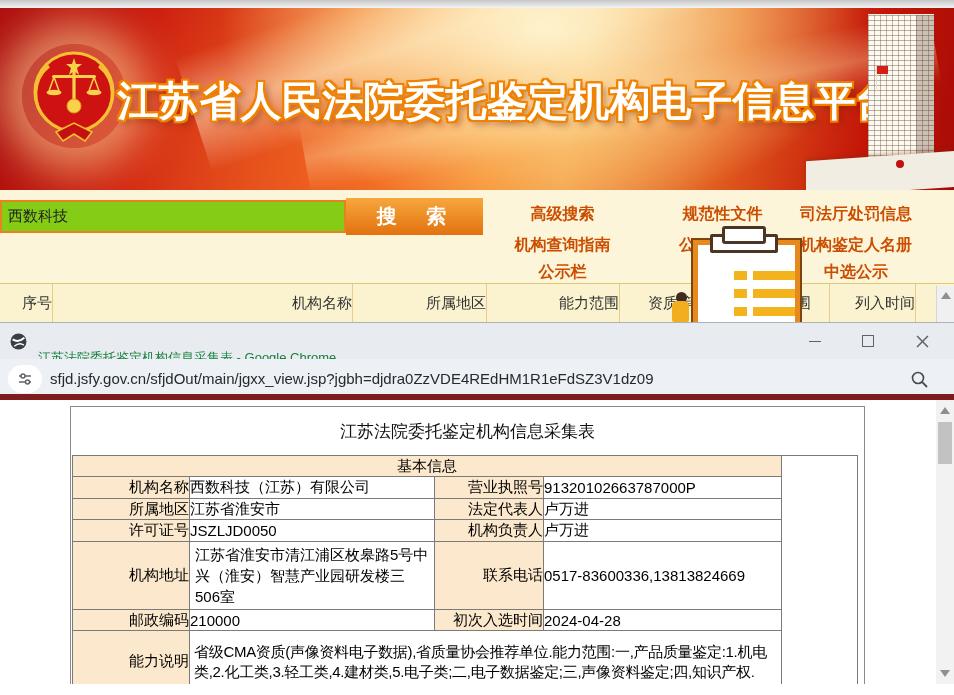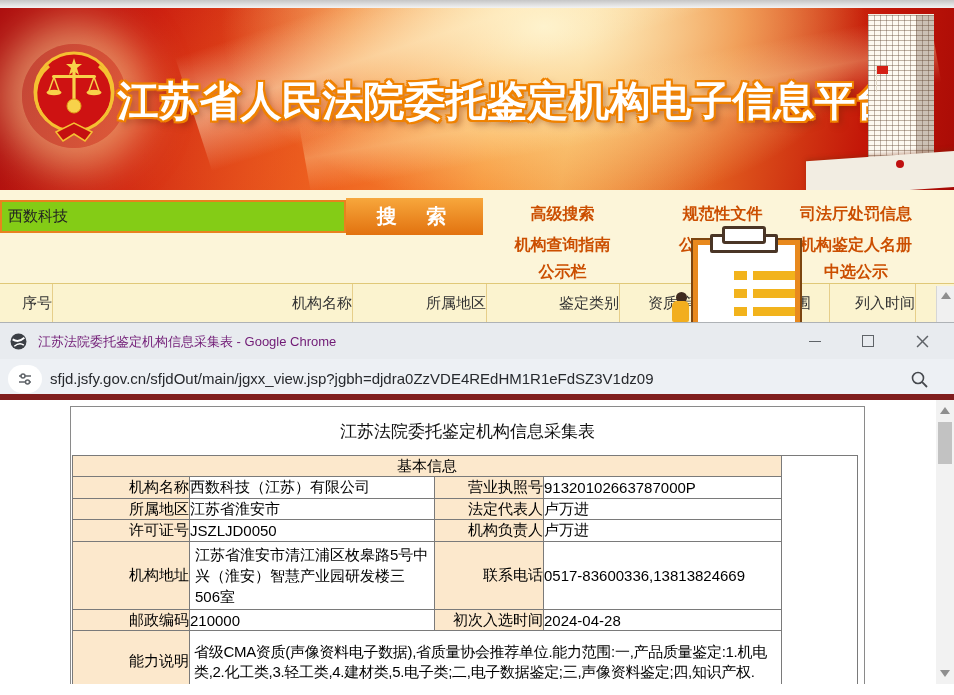--- a/index.html
+++ b/index.html
@@ -80,21 +80,21 @@
   .cb-row{height:9px;position:absolute;left:36px;}
   .cb-sq{position:absolute;left:0;top:0;width:13px;height:9px;background:#f2b31c;}
   .cb-bar{position:absolute;left:19px;top:0;width:42px;height:9px;background:#f2b31c;}
   .mascot-head{left:6px;top:66px;width:11px;height:11px;border-radius:50%;background:#3f2a20;z-index:6;}
   .mascot-body{left:2px;top:75px;width:17px;height:21px;border-radius:5px 5px 2px 2px;background:#f2ae1f;z-index:6;}
 
   
   .popup{left:0;top:322px;width:954px;height:373px;z-index:10;background:#fff;
     box-sizing:border-box;border-top:1px solid #aeb2b6;}
   .titlebar{left:0;top:0;width:954px;height:36px;background:#e8ebef;}
-  .win-title{left:38px;top:0;line-height:37px;font-size:13px;color:#701a75;white-space:nowrap;}
+  .win-title{left:38px;top:16px;line-height:37px;font-size:13px;color:#15803d;white-space:nowrap;}
   .win-btn{top:0;width:40px;height:36px;display:flex;align-items:center;justify-content:center;cursor:pointer;}
   .min-glyph{width:12px;height:0;border-top:1.6px solid #5f6368;}
   .max-glyph{width:10px;height:10px;border:1.4px solid #5f6368;}
   .urlbar{left:0;top:36px;width:954px;height:41px;background:#edf0f4;border-bottom:6px solid #7f1d1d;box-sizing:border-box;}
   .url-pill{left:8px;top:6px;width:34px;height:28px;background:#fff;border-radius:14px;
     display:flex;align-items:center;justify-content:center;}
   .url-text{left:50px;top:0;line-height:40px;font-size:15px;color:#27292d;white-space:nowrap;}
   .url-zoom{left:910px;top:11px;}
 
   .content{left:0;top:77px;width:954px;height:284px;background:#fff;overflow:hidden;}
@@ -169,21 +169,21 @@
 
   <div class="abs lnk lc" style="left:785px;top:14px;width:142px;">司法厅处罚信息</div>
   <div class="abs lnk lc" style="left:785px;top:45px;width:142px;">机构鉴定人名册</div>
   <div class="abs lnk lc" style="left:785px;top:72px;width:142px;">中选公示</div>
 </div>
 
 <div class="abs results-header">
   <div class="abs rh-cell" style="left:0;width:53px;">序号</div>
   <div class="abs rh-cell" style="left:53px;width:300px;">机构名称</div>
   <div class="abs rh-cell" style="left:353px;width:134px;">所属地区</div>
-  <div class="abs rh-cell" style="left:487px;width:133px;">鉴定类别</div>
+  <div class="abs rh-cell" style="left:487px;width:133px;">能力范围</div>
   <div class="abs rh-cell rh-left" style="left:620px;width:122px;">资质等</div>
   <div class="abs rh-cell rh-right" style="left:742px;width:88px;">围</div>
   <div class="abs rh-cell" style="left:830px;width:86px;">列入时间</div>
   <div class="abs page-scroll">
     <div class="tri-up" style="margin:6px auto 0;"></div>
   </div>
 </div>
 
 <div class="abs clipboard">
   <div class="abs mascot-head"></div>

